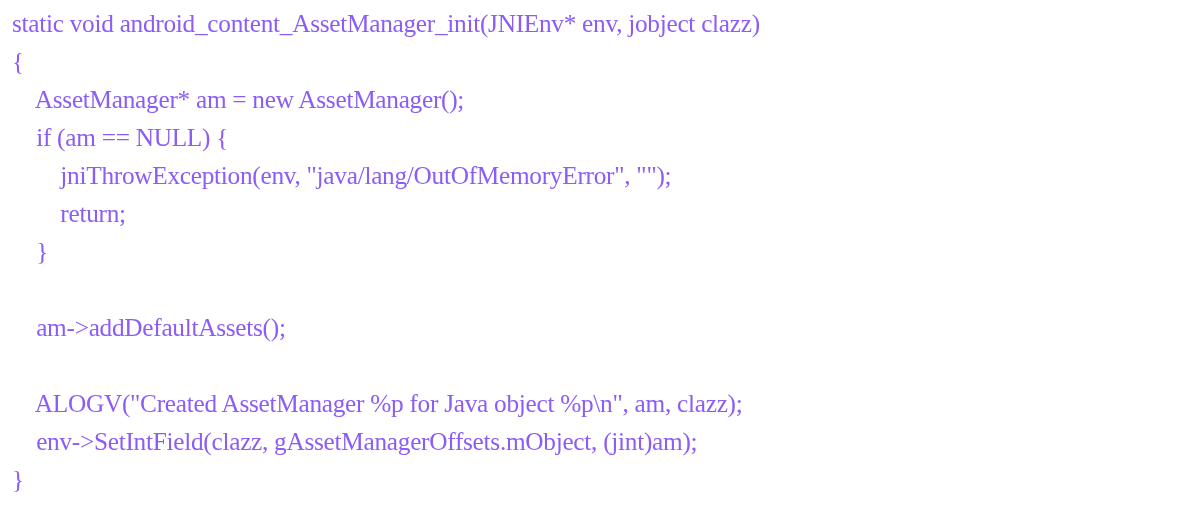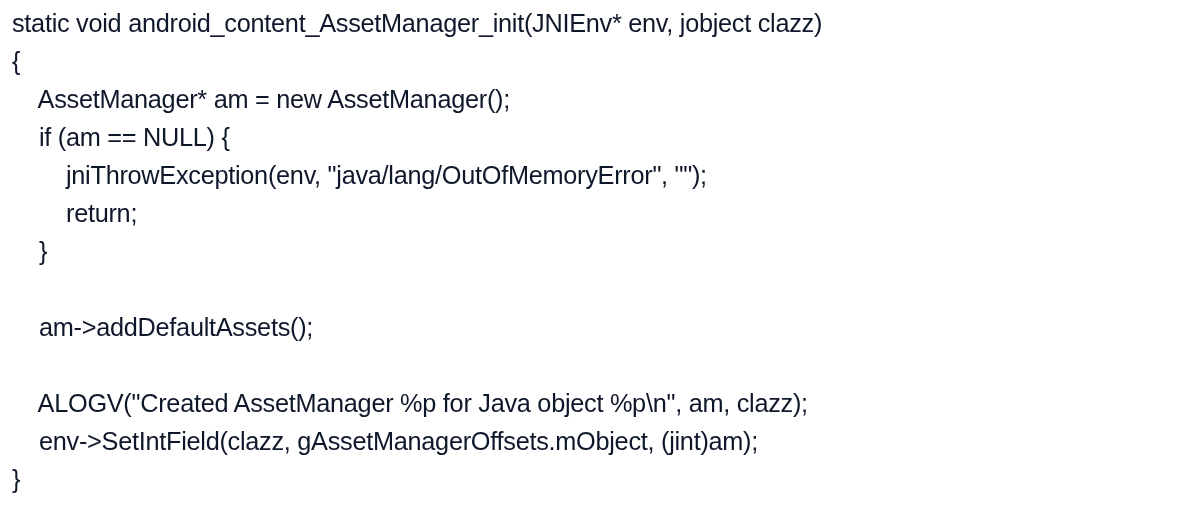--- a/index.html
+++ b/index.html
@@ -19,25 +19,25 @@
     width: 1186px;
     height: 506px;
     background: #ffffff;
   }
   #code-block {
     position: absolute;
     left: 12px;
     top: 4px;
     margin: 0;
     padding: 0;
-    font-family: Liberation Sans, sans-serif;
+    font-family: Liberation Serif, serif;
     font-size: 25.3px;
     line-height: 38px;
     letter-spacing: -0.28px;
-    color: #0f172a;
+    color: #8b5cf6;
     white-space: pre;
     -webkit-font-smoothing: antialiased;
   }
   .code-line {
     display: block;
     height: 38px;
     white-space: pre;
     min-height: 38px;
   }
   .code-line.blank {

